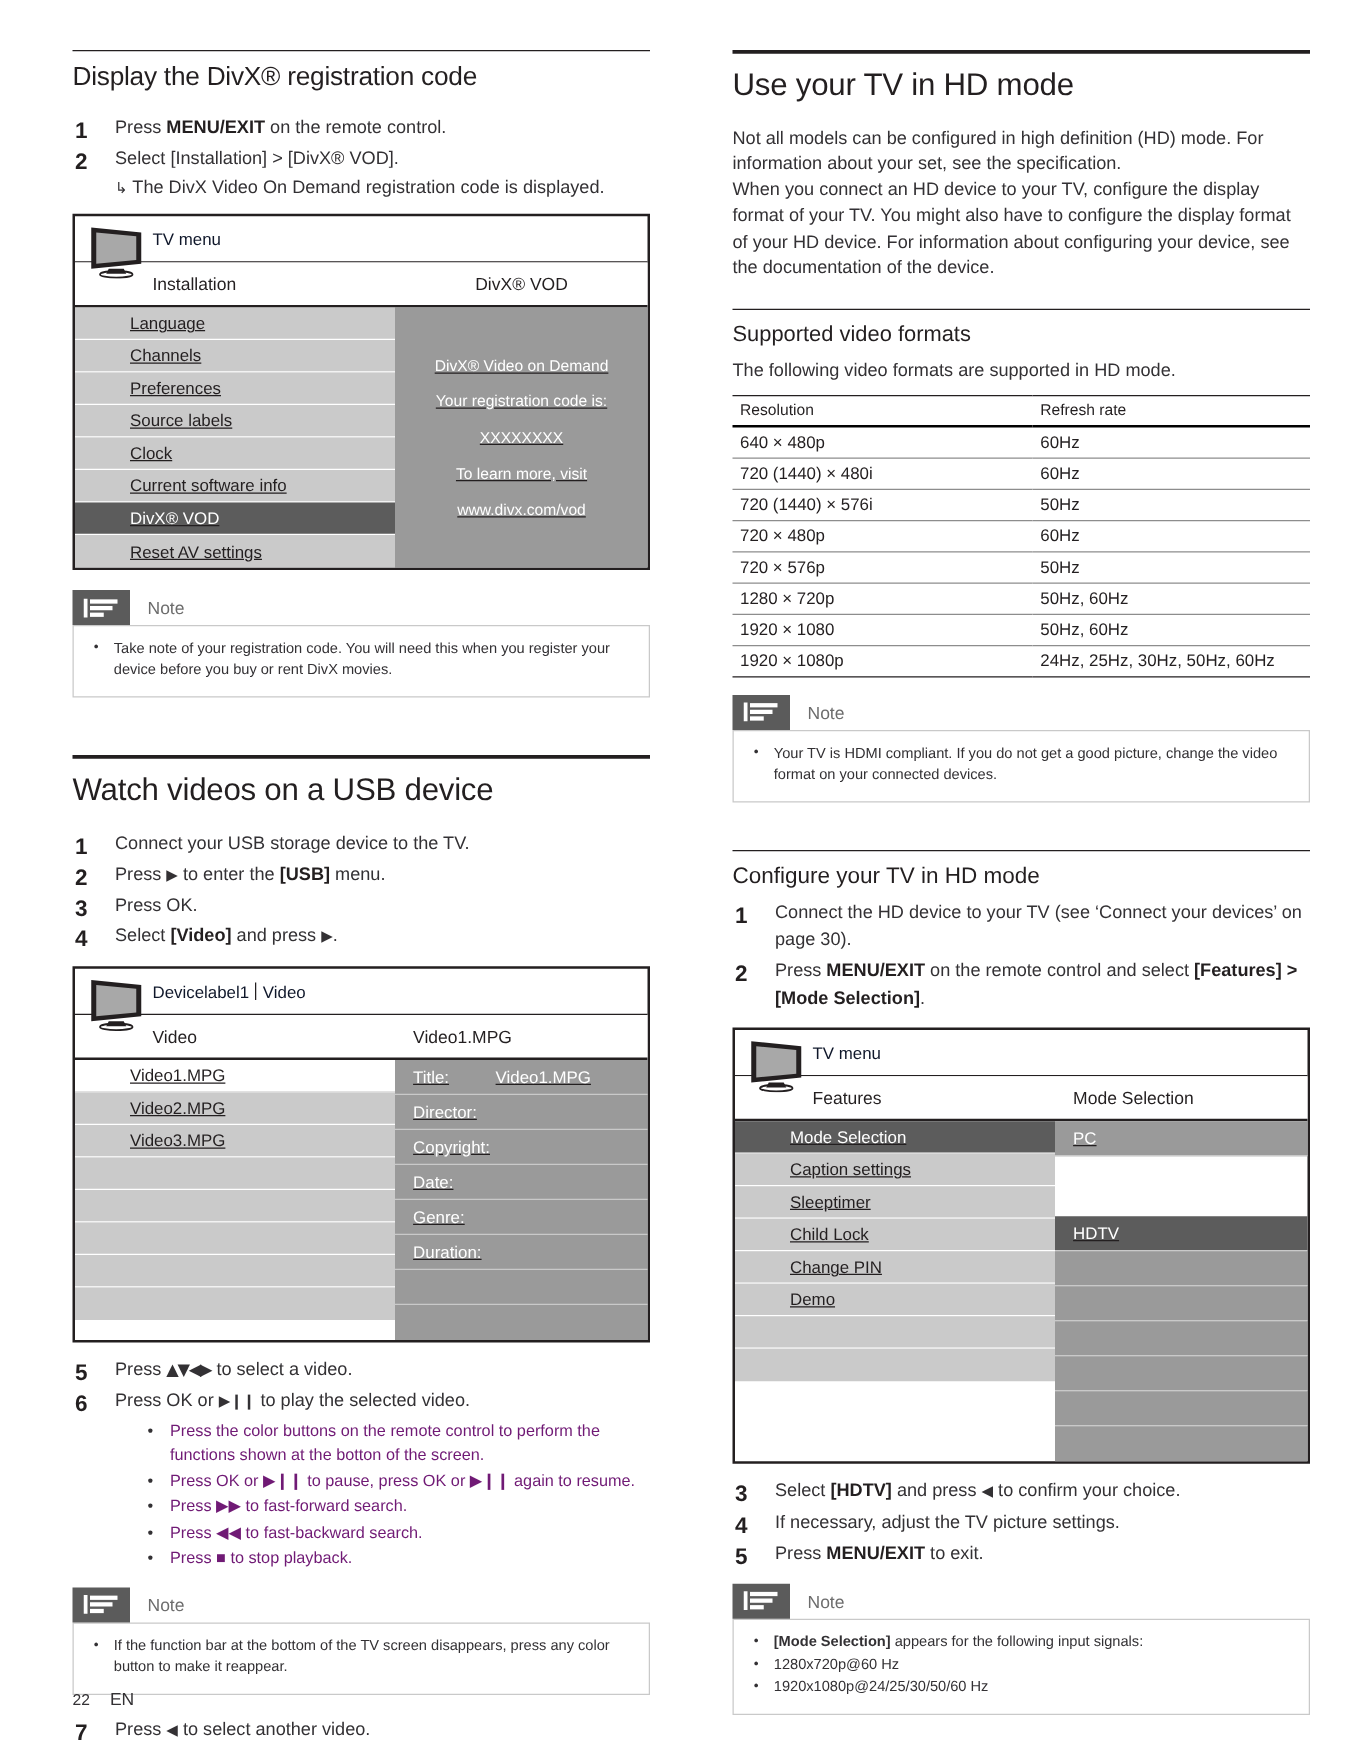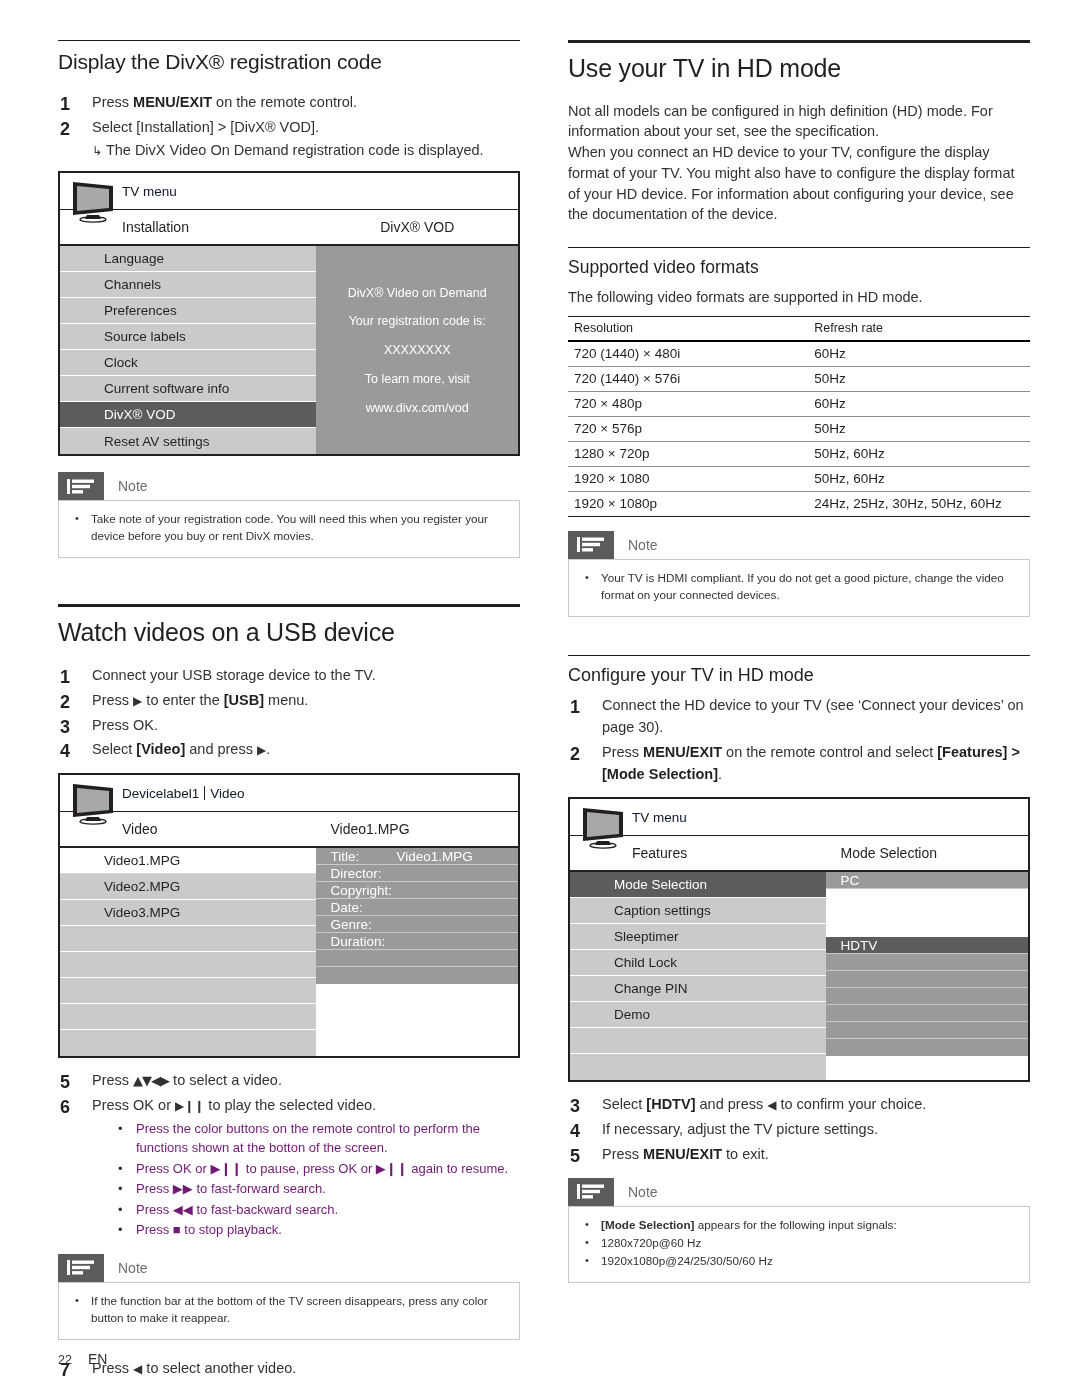--- a/index.html
+++ b/index.html
@@ -8,21 +8,21 @@
     width:1080px; height:1397px;
     background:#ffffff;
     font-family:"Liberation Sans", sans-serif;
     color:#231f20;
     position:relative;
     overflow:hidden;
   }
   .page { position:absolute; inset:0; }
   .col { position:absolute; top:40px; width:462px; }
   .col-left  { left:58px; }
-  .col-right { left:568px; }
+  .col-right { left:586px; }
 
   
   .rule-thin  { border-top:1.5px solid #231f20; margin:0 0 9px 0; }
   .rule-thick { border-top:3px solid #231f20; margin:0 0 11px 0; }
   h1.sec {
     font-size:25px; font-weight:400; letter-spacing:-.2px;
     margin:0 0 18px 0; line-height:1.15;
   }
   h2.sub {
     font-size:17.5px; font-weight:400; margin:0 0 9px 0; line-height:1.2;
@@ -70,34 +70,34 @@
   }
   .tv-icon {
     position:absolute; left:7px; top:5px; width:52px; height:45px; z-index:5;
   }
   .tv-colhead {
     height:36px; display:flex; border-bottom:2px solid #231f20;
     font-size:14px; color:#231f20; background:#fff;
   }
   .tv-colhead .c1 { width:56%; padding-left:62px; display:flex; align-items:center; }
   .tv-colhead .c2 { width:44%; padding-left:14px; display:flex; align-items:center; }
-  .tv-body { display:flex; }
+  .tv-body { display:flex;text-decoration:underline; }
   .tv-left { width:56%; }
   .tv-right { width:44%; position:relative; }
   .tv-row {
     height:26px; display:flex; align-items:center;
     padding-left:44px; font-size:13.5px;
     background:#cacaca; color:#231f20;
     border-bottom:1.5px solid #fff;
   }
   .tv-row.sel { background:#5c5c5c; color:#ffffff; }
   .tv-row.white { background:#ffffff; color:#231f20; border-bottom:1.5px solid #d8d8d8; }
   .tv-row.blank { color:transparent; }
   .tv-rrow {
-    height:17px; display:flex; align-items:center;
+    height:28px; display:flex; align-items:center;
     padding-left:14px; font-size:13.5px;
     background:#9a9a9a; color:#ffffff;
     border-bottom:1.5px solid #c9c9c9;
   }
   .tv-rrow.sel { background:#5c5c5c; color:#ffffff;margin-top:48px; }
   .tv-rrow .k { display:inline-block; min-width:66px; }
   .tv-panel {
     background:#9a9a9a; color:#fff; height:100%;
     display:flex; flex-direction:column; justify-content:center;
     align-items:center; text-align:center; font-size:12.5px; line-height:2.3;
@@ -362,20 +362,24 @@
       <p class="body" style="margin-bottom:2px;">The following video formats are supported in HD mode.</p>
 
       <table class="fmt">
         <thead>
           <tr>
             <th class="c-res">Resolution</th>
             <th>Refresh rate</th>
           </tr>
         </thead>
         <tbody>
+          <tr>
+              <td>640 × 480p</td>
+              <td>60Hz</td>
+            </tr>
           <tr>
               <td>720 (1440) × 480i</td>
               <td>60Hz</td>
             </tr>
           <tr>
               <td>720 (1440) × 576i</td>
               <td>50Hz</td>
             </tr>
           <tr>
               <td>720 × 480p</td>

